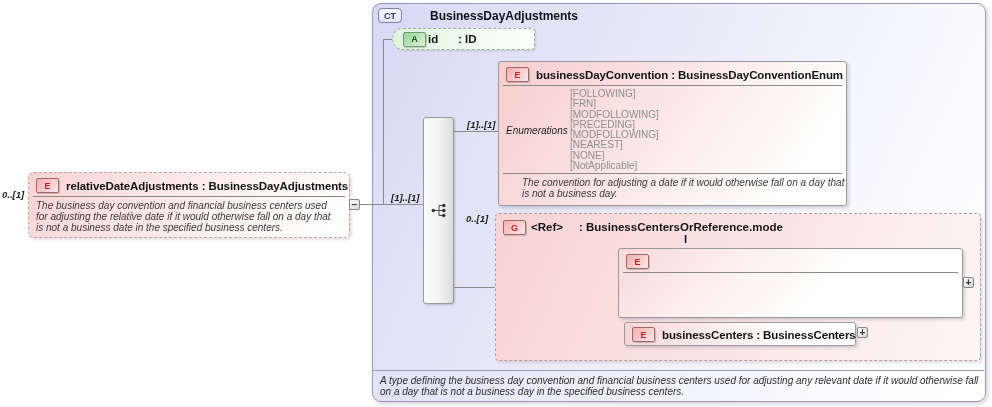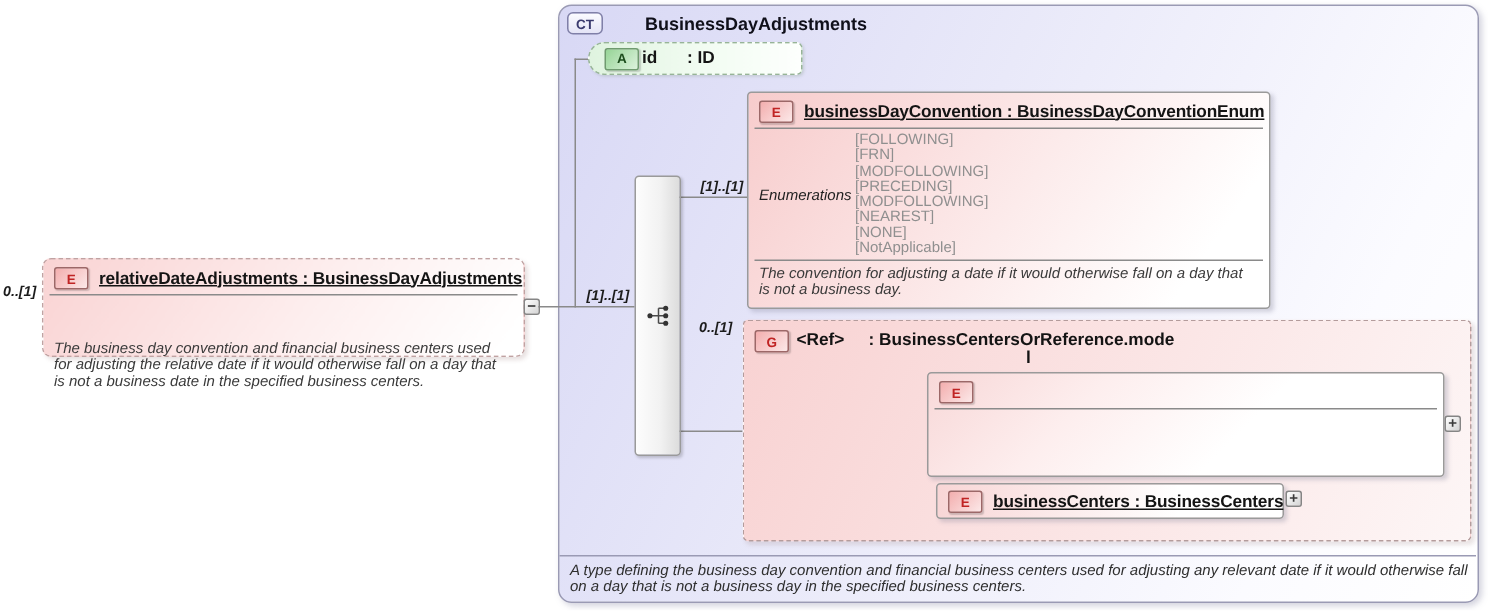--- a/index.html
+++ b/index.html
@@ -32,21 +32,21 @@
   .box.dashed { border-style:dashed; box-shadow:2px 2px 3px rgba(150,120,120,.22); }
   .hdr { display:flex; align-items:center; gap:7px; padding:5px 6px 3px 7px; }
   .badge {
     flex:none; width:21px; height:13px; border-radius:2px;
     display:flex; align-items:center; justify-content:center;
     font-size:9px; font-weight:bold; box-shadow:1px 1px 1px rgba(0,0,0,.18);
   }
   .badge-e { background:linear-gradient(135deg,#f3aeae,#fce8e8); border:1px solid #9c6868; color:#c02424; }
   .badge-g { background:linear-gradient(135deg,#f3aeae,#fce8e8); border:1px solid #9c6868; color:#c02424; }
   .badge-a { background:linear-gradient(135deg,#96d496,#dcf2dc); border:1px solid #6f9a6f; color:#1d4d1d; }
-  .btitle { font-size:11.5px; font-weight:bold; color:#141414; white-space:nowrap; letter-spacing:-0.1px;text-decoration:underline; }
+  .btitle { font-size:11.5px; font-weight:bold; color:#141414; white-space:nowrap; letter-spacing:-0.1px; }
   .sep { height:1px; background:#8a8a8a; margin:0 4px; }
   .desc { font-size:10px; font-style:italic; line-height:11px; color:#3a3a3a; padding:3px 6px 4px 7px; }
   
   .box-relative {
     left:28px; top:172px; width:320px; height:64px; border-radius:6px;
     background:linear-gradient(125deg,#f9d3d3 0%, #fdeeee 55%, #ffffff 95%);
     border:1px dashed #c0a2a2;
   }
   .box-attr {
     position:absolute; left:392px; top:28px; width:143px; height:22px;
@@ -158,21 +158,21 @@
     <span class="attr-name">id</span>
     <span class="attr-type">: ID</span>
   </div>
 
   <div class="box dashed box-relative">
     <div class="hdr">
       <span class="badge badge-e">E</span>
       <span class="btitle">relativeDateAdjustments : BusinessDayAdjustments</span>
     </div>
     <div class="sep"></div>
-    <div class="desc" style="width:300px;margin-top:27px;">The business day convention and financial business centers used for adjusting the relative date if it would otherwise fall on a day that is not a business date in the specified business centers.</div>
+    <div class="desc" style="width:300px;">The business day convention and financial business centers used for adjusting the relative date if it would otherwise fall on a day that is not a business date in the specified business centers.</div>
   </div>
   <div class="pm" style="left:349px; top:199px;">−</div>
 
   <div class="box box-bdc">
     <div class="hdr">
       <span class="badge badge-e">E</span>
       <span class="btitle">businessDayConvention : BusinessDayConventionEnum</span>
     </div>
     <div class="sep"></div>
     <div class="enum-row">
@@ -182,21 +182,21 @@
         <div>[FRN]</div>
         <div>[MODFOLLOWING]</div>
         <div>[PRECEDING]</div>
         <div>[MODFOLLOWING]</div>
         <div>[NEAREST]</div>
         <div>[NONE]</div>
         <div>[NotApplicable]</div>
       </span>
     </div>
     <div class="sep"></div>
-    <div class="desc" style="width:332px;">The convention for adjusting a date if it would otherwise fall on a day that is not a business day.</div>
+    <div class="desc" style="width:332px;margin-left:16px;">The convention for adjusting a date if it would otherwise fall on a day that is not a business day.</div>
   </div>
 
   <div class="box group-ref">
     <span class="badge badge-g g-badge">G</span>
     <span class="g-name">&lt;Ref&gt;</span>
     <span class="g-type"><span>: BusinessCentersOrReference.mode</span><br><span class="l2">l</span></span>
   </div>
 
   <div class="box box-bcr">
     <div class="hdr">

